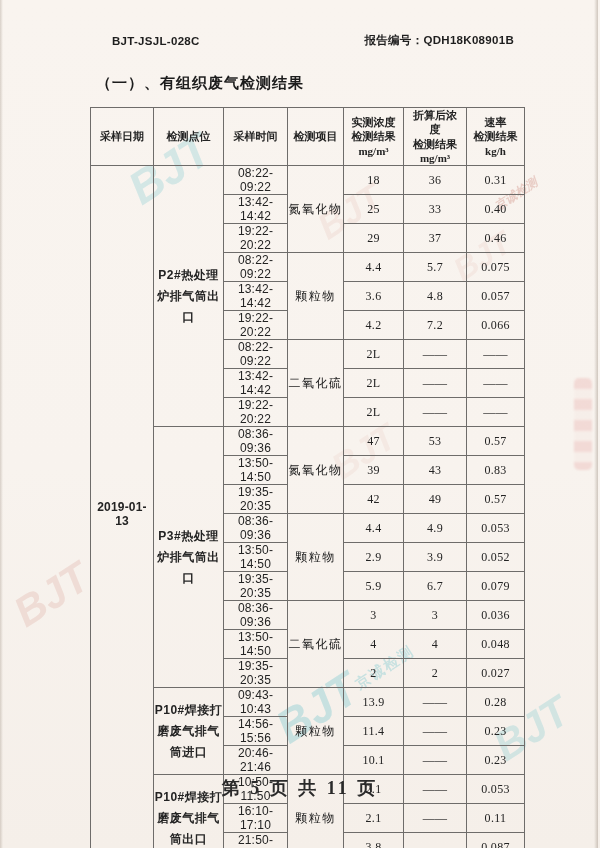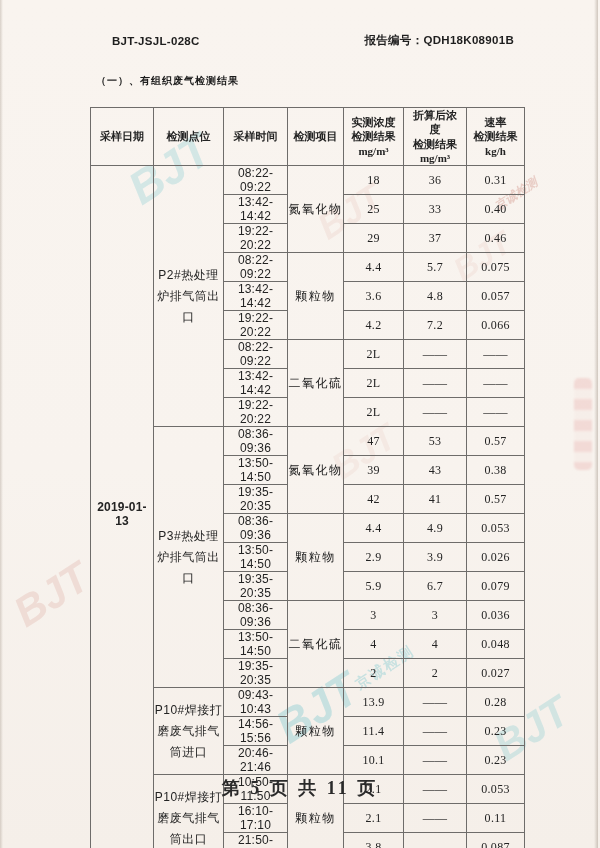--- a/index.html
+++ b/index.html
@@ -22,38 +22,38 @@
     background:linear-gradient(90deg,rgba(140,125,110,.30),rgba(140,125,110,0));
   }
   .topbar{
     position:absolute;top:33px;left:112px;width:402px;
     display:flex;justify-content:space-between;align-items:center;
     font-family:"Liberation Sans",sans-serif;font-weight:700;
     font-size:11.5px;color:#1e1e1e;letter-spacing:.3px;gap:28px;
   }
   .section-title{
     position:absolute;top:74px;left:96px;
-    font-size:10px;font-weight:700;letter-spacing:1px;color:#1c1c1c;
+    font-size:15px;font-weight:700;letter-spacing:1px;color:#1c1c1c;
   }
   table.results{
     position:absolute;top:107px;left:90px;width:434px;
     border-collapse:collapse;table-layout:fixed;
   }
   table.results th,table.results td{
     border:1px solid #6e6c6a;text-align:center;vertical-align:middle;
     color:#232323;padding:0;overflow:hidden;
   }
   table.results th{
     height:45px;font-size:11px;font-weight:700;line-height:1.3;
     white-space:pre-line;font-family:"Liberation Serif",serif;
   }
   table.results td{height:20px;font-size:12px;}
   .date-cell{font-family:"Liberation Sans",sans-serif;font-weight:700;font-size:11px;letter-spacing:.2px;}
   .point-cell{
-    font-family:"Liberation Sans",sans-serif;font-weight:400;font-size:11px;
+    font-family:"Liberation Sans",sans-serif;font-weight:700;font-size:11px;
     line-height:1.75;padding:0 3px;letter-spacing:.5px;
   }
   .time-cell{font-family:"Liberation Sans",sans-serif;font-weight:400;font-size:10.5px;letter-spacing:.2px;}
   .item-cell{font-size:12px;letter-spacing:1.5px;}
   .num-cell{font-family:"Liberation Serif",serif;font-size:12px;letter-spacing:.3px;}
   .page-footer{
     position:absolute;top:776px;left:0;width:600px;text-align:center;
     font-size:18px;font-weight:700;letter-spacing:3px;color:#2a2a2a;
   }
   .wm-layer{position:absolute;inset:0;pointer-events:none;}
@@ -187,40 +187,40 @@
           <td class="time-cell">08:36-09:36</td>
           <td class="item-cell" rowspan="3">氮氧化物</td>
           <td class="num-cell">47</td>
           <td class="num-cell">53</td>
           <td class="num-cell">0.57</td>
         </tr>
         <tr>
           <td class="time-cell">13:50-14:50</td>
           <td class="num-cell">39</td>
           <td class="num-cell">43</td>
-          <td class="num-cell">0.38</td>
+          <td class="num-cell">0.83</td>
         </tr>
         <tr>
           <td class="time-cell">19:35-20:35</td>
           <td class="num-cell">42</td>
-          <td class="num-cell">41</td>
+          <td class="num-cell">49</td>
           <td class="num-cell">0.57</td>
         </tr>
         <tr>
           <td class="time-cell">08:36-09:36</td>
           <td class="item-cell" rowspan="3">颗粒物</td>
           <td class="num-cell">4.4</td>
           <td class="num-cell">4.9</td>
           <td class="num-cell">0.053</td>
         </tr>
         <tr>
           <td class="time-cell">13:50-14:50</td>
           <td class="num-cell">2.9</td>
           <td class="num-cell">3.9</td>
-          <td class="num-cell">0.026</td>
+          <td class="num-cell">0.052</td>
         </tr>
         <tr>
           <td class="time-cell">19:35-20:35</td>
           <td class="num-cell">5.9</td>
           <td class="num-cell">6.7</td>
           <td class="num-cell">0.079</td>
         </tr>
         <tr>
           <td class="time-cell">08:36-09:36</td>
           <td class="item-cell" rowspan="3">二氧化硫</td>

